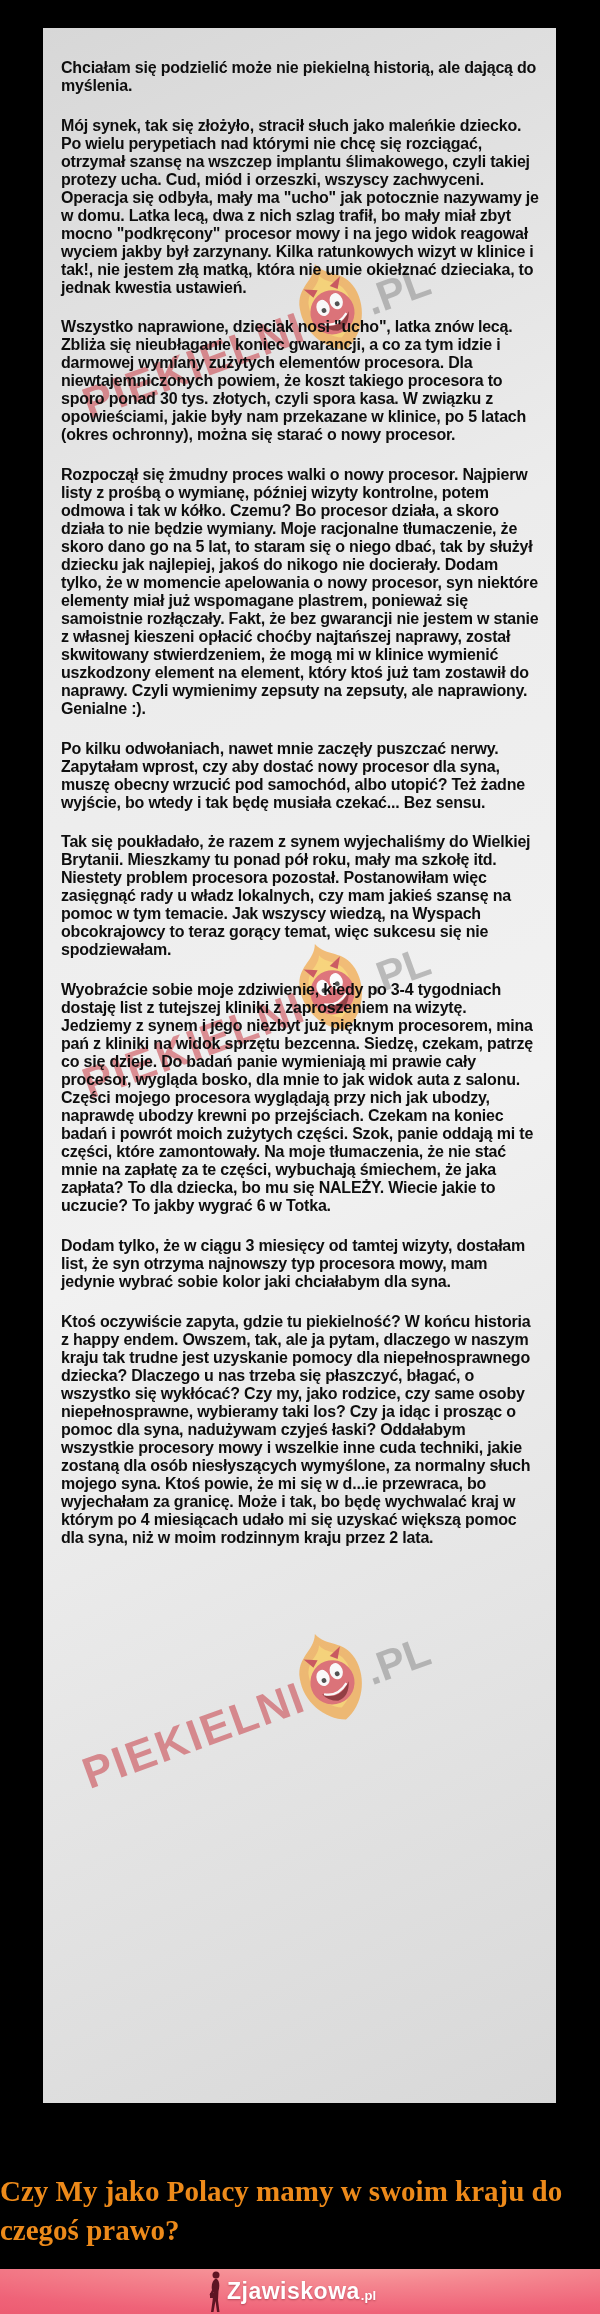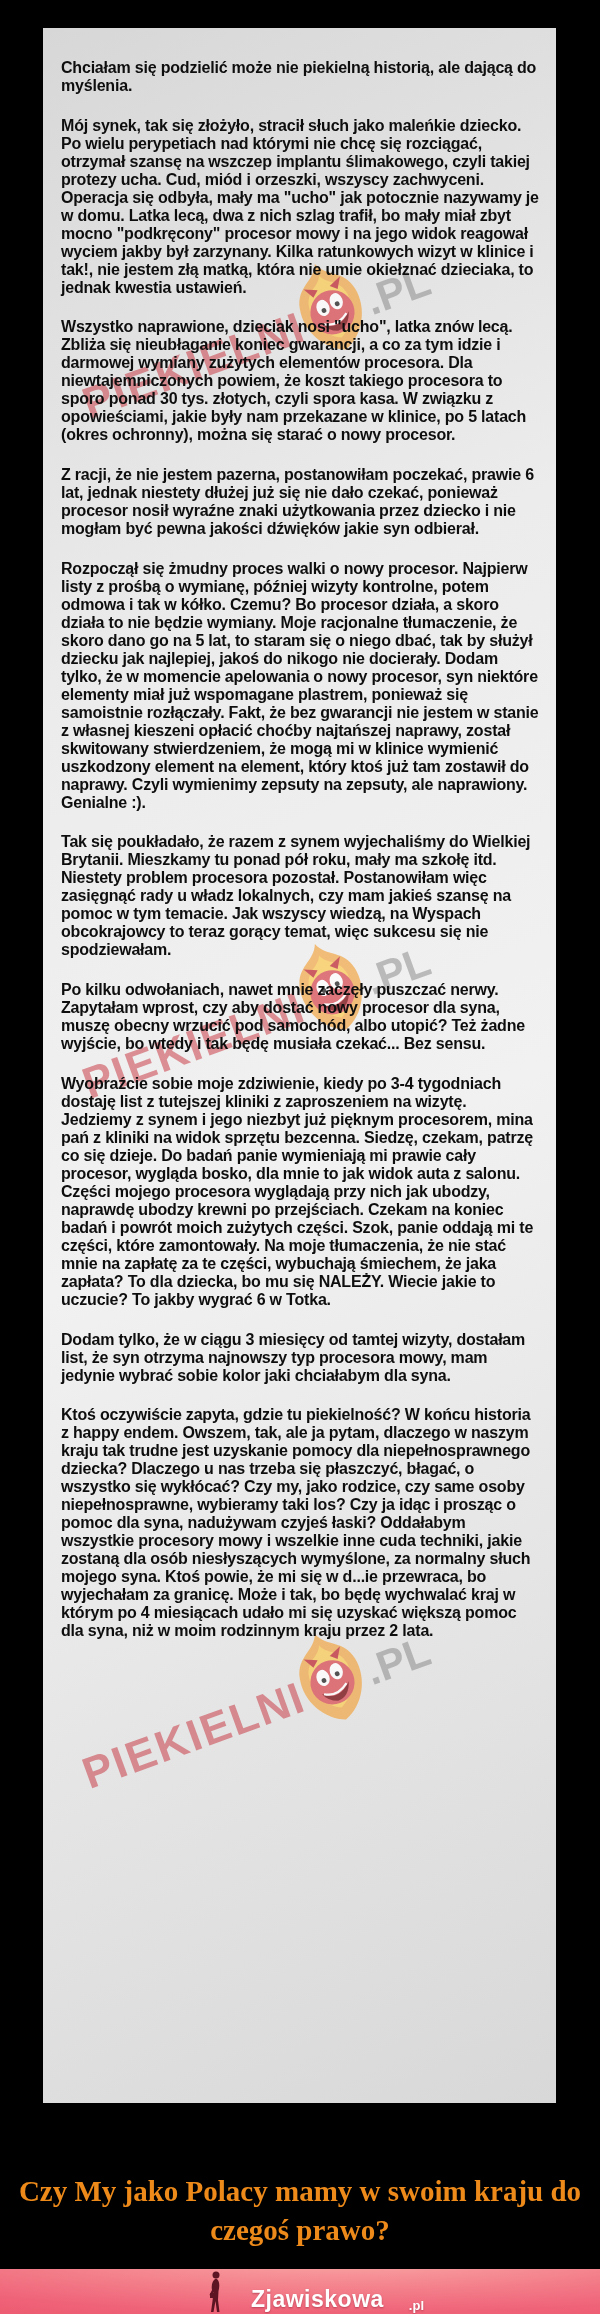--- a/index.html
+++ b/index.html
@@ -71,44 +71,42 @@
     font-size: 42px;
     color: rgba(120, 120, 120, 0.45);
   }
 
   
   .question-title {
     position: absolute;
     left: 0;
     top: 2172px;
     width: 600px;
-    text-align: center;
     color: #ed8a1a;
     font-family: "Liberation Serif", serif;
     font-weight: bold;
     font-size: 29px;
     line-height: 39px;
   }
 
   
   .footer-bar {
     position: absolute;
     left: 0;
     top: 2269px;
     width: 600px;
     height: 45px;
     background: radial-gradient(140% 220% at 58% -40%, #fbb4ae 0%, #f58a92 30%, #ef6378 62%, #e94f66 100%);
     display: flex;
     align-items: center;
   }
   .footer-brand {
     display: flex;
-    align-items: flex-end;
+    align-items: center;
     margin-left: 205px;
-    gap: 24px;
   }
   .brand-name {
     color: #ffffff;
     font-weight: bold;
     font-size: 23px;
     letter-spacing: 0.5px;
     text-shadow: 0 1px 2px rgba(120, 20, 40, 0.45);
     margin-left: 2px;
   }
   .brand-tld {
@@ -186,25 +184,24 @@
           <path d="M37 67 Q50 75 64 64" stroke="#ffffff" stroke-width="2.4" fill="none"></path>
         </svg>
       </span>
       <span class="wm-suffix">.PL</span>
     </div>
 
     <div class="story-text">
       <p>Chciałam się podzielić może nie piekielną historią, ale dającą do myślenia.</p>
       <p>Mój synek, tak się złożyło, stracił słuch jako maleńkie dziecko. Po wielu perypetiach nad którymi nie chcę się rozciągać, otrzymał szansę na wszczep implantu ślimakowego, czyli takiej protezy ucha. Cud, miód i orzeszki, wszyscy zachwyceni. Operacja się odbyła, mały ma "ucho" jak potocznie nazywamy je w domu. Latka lecą, dwa z nich szlag trafił, bo mały miał zbyt mocno "podkręcony" procesor mowy i na jego widok reagował wyciem jakby był zarzynany. Kilka ratunkowych wizyt w klinice i tak!, nie jestem złą matką, która nie umie okiełznać dzieciaka, to jednak kwestia ustawień.</p>
       <p>Wszystko naprawione, dzieciak nosi "ucho", latka znów lecą. Zbliża się nieubłaganie koniec gwarancji, a co za tym idzie i darmowej wymiany zużytych elementów procesora. Dla niewtajemniczonych powiem, że koszt takiego procesora to sporo ponad 30 tys. złotych, czyli spora kasa. W związku z opowieściami, jakie były nam przekazane w klinice, po 5 latach (okres ochronny), można się starać o nowy procesor.</p>
-      <p>Z racji, że nie jestem pazerna, postanowiłam poczekać, prawie 6 lat, jednak niestety dłużej już się nie dało czekać, ponieważ procesor nosił wyraźne znaki użytkowania przez dziecko i nie mogłam być pewna jakości dźwięków jakie syn odbierał.</p>
       <p>Rozpoczął się żmudny proces walki o nowy procesor. Najpierw listy z prośbą o wymianę, później wizyty kontrolne, potem odmowa i tak w kółko. Czemu? Bo procesor działa, a skoro działa to nie będzie wymiany. Moje racjonalne tłumaczenie, że skoro dano go na 5 lat, to staram się o niego dbać, tak by służył dziecku jak najlepiej, jakoś do nikogo nie docierały. Dodam tylko, że w momencie apelowania o nowy procesor, syn niektóre elementy miał już wspomagane plastrem, ponieważ się samoistnie rozłączały. Fakt, że bez gwarancji nie jestem w stanie z własnej kieszeni opłacić choćby najtańszej naprawy, został skwitowany stwierdzeniem, że mogą mi w klinice wymienić uszkodzony element na element, który ktoś już tam zostawił do naprawy. Czyli wymienimy zepsuty na zepsuty, ale naprawiony. Genialne :).</p>
+      <p>Po kilku odwołaniach, nawet mnie zaczęły puszczać nerwy. Zapytałam wprost, czy aby dostać nowy procesor dla syna, muszę obecny wrzucić pod samochód, albo utopić? Też żadne wyjście, bo wtedy i tak będę musiała czekać... Bez sensu.</p>
       <p>Tak się poukładało, że razem z synem wyjechaliśmy do Wielkiej Brytanii. Mieszkamy tu ponad pół roku, mały ma szkołę itd.
 Niestety problem procesora pozostał. Postanowiłam więc zasięgnąć rady u władz lokalnych, czy mam jakieś szansę na pomoc w tym temacie. Jak wszyscy wiedzą, na Wyspach obcokrajowcy to teraz gorący temat, więc sukcesu się nie spodziewałam.</p>
-      <p>Po kilku odwołaniach, nawet mnie zaczęły puszczać nerwy. Zapytałam wprost, czy aby dostać nowy procesor dla syna, muszę obecny wrzucić pod samochód, albo utopić? Też żadne wyjście, bo wtedy i tak będę musiała czekać... Bez sensu.</p>
       <p>Wyobraźcie sobie moje zdziwienie, kiedy po 3-4 tygodniach dostaję list z tutejszej kliniki z zaproszeniem na wizytę. Jedziemy z synem i jego niezbyt już pięknym procesorem, mina pań z kliniki na widok sprzętu bezcenna. Siedzę, czekam, patrzę co się dzieje. Do badań panie wymieniają mi prawie cały procesor, wygląda bosko, dla mnie to jak widok auta z salonu. Części mojego procesora wyglądają przy nich jak ubodzy, naprawdę ubodzy krewni po przejściach. Czekam na koniec badań i powrót moich zużytych części. Szok, panie oddają mi te części, które zamontowały. Na moje tłumaczenia, że nie stać mnie na zapłatę za te części, wybuchają śmiechem, że jaka zapłata? To dla dziecka, bo mu się NALEŻY. Wiecie jakie to uczucie? To jakby wygrać 6 w Totka.</p>
       <p>Dodam tylko, że w ciągu 3 miesięcy od tamtej wizyty, dostałam list, że syn otrzyma najnowszy typ procesora mowy, mam jedynie wybrać sobie kolor jaki chciałabym dla syna.</p>
       <p>Ktoś oczywiście zapyta, gdzie tu piekielność? W końcu historia z happy endem. Owszem, tak, ale ja pytam, dlaczego w naszym kraju tak trudne jest uzyskanie pomocy dla niepełnosprawnego dziecka? Dlaczego u nas trzeba się płaszczyć, błagać, o wszystko się wykłócać? Czy my, jako rodzice, czy same osoby niepełnosprawne, wybieramy taki los? Czy ja idąc i prosząc o pomoc dla syna, nadużywam czyjeś łaski? Oddałabym wszystkie procesory mowy i wszelkie inne cuda techniki, jakie zostaną dla osób niesłyszących wymyślone, za normalny słuch mojego syna. Ktoś powie, że mi się w d...ie przewraca, bo wyjechałam za granicę. Może i tak, bo będę wychwalać kraj w którym po 4 miesiącach udało mi się uzyskać większą pomoc dla syna, niż w moim rodzinnym kraju przez 2 lata.</p>
     </div>
   </div>
 
   <div class="question-title">Czy My jako Polacy mamy w swoim kraju do czegoś prawo?</div>
 
   <div class="footer-bar">
     <div class="footer-brand">

